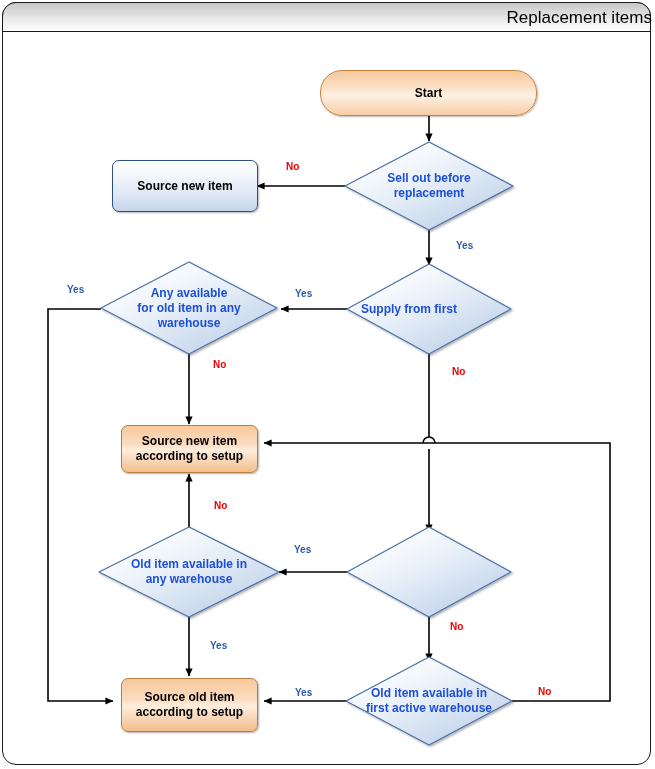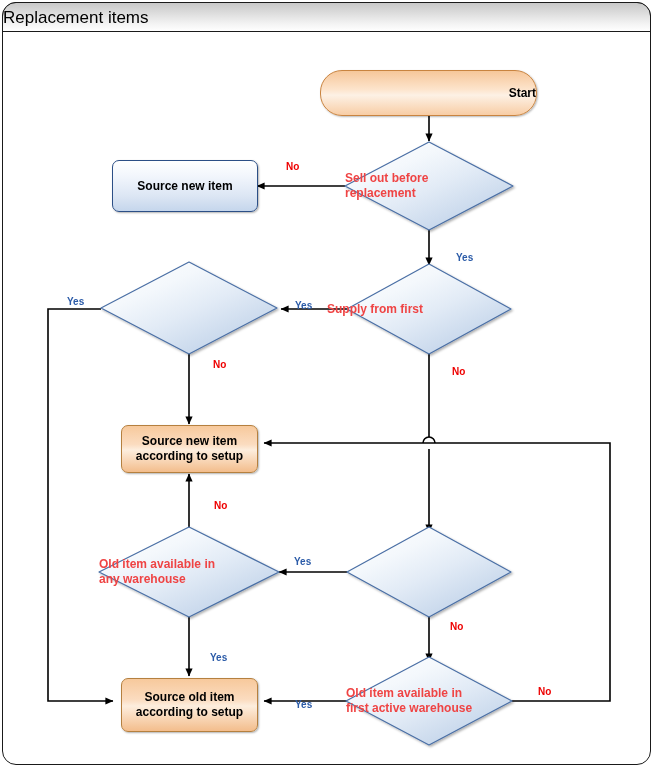--- a/index.html
+++ b/index.html
@@ -43,21 +43,21 @@
     border-bottom: 1px solid #1a1a1a;
     background: linear-gradient(to bottom, #c8c8c8 0%, #dcdcdc 35%, #f2f2f2 72%, #ffffff 100%);
   }
   .title-text {
     position: absolute;
     left: 0;
     top: 0;
     width: 649px;
     height: 30px;
     line-height: 29px;
-    text-align: left;
+    text-align: right;
     font-size: 17px;
     color: #000000;
     font-family: "Liberation Sans", sans-serif;
   }
 
   
   .wires {
     position: absolute;
     left: 0;
     top: 0;
@@ -79,21 +79,20 @@
     color: #000000;
     line-height: 1.25;
   }
 
   
   .term {
     border: 1px solid #c98440;
     border-radius: 22px;
     background: linear-gradient(to bottom, #f6c79a 0%, #fde4cc 42%, #fdf1e5 55%, #f8cda5 100%);
     box-shadow: 1px 1px 2px rgba(0,0,0,0.28);
-    justify-content: flex-end;
   }
 
   
   .proc-orange {
     border: 1px solid #b5803f;
     border-radius: 7px;
     background: linear-gradient(to bottom, #f7c99c 0%, #fbdcc0 40%, #fdeede 52%, #f3bd8c 100%);
     box-shadow: 1px 1px 2px rgba(0,0,0,0.3);
   }
 
@@ -107,36 +106,36 @@
 
   
   .dec {
     background: transparent;
     border: 0;
   }
   .dec .dlabel {
     position: relative;
     z-index: 2;
     width: 112%;
-    text-align: left;
+    text-align: center;
     font-size: 12px;
     font-weight: bold;
-    color: #ef4444;
+    color: #1d4ed8;
     line-height: 1.25;
     white-space: pre-line;
   }
 
   
   .elabel {
     position: absolute;
     font-size: 10px;
     font-weight: bold;
     white-space: nowrap;
   }
-  .elabel.yes { color: #2b5ba8; margin-top: 12px; }
+  .elabel.yes { color: #2b5ba8; }
   .elabel.no  { color: #ee0000; }
 </style>
 </head>
 <body>
 
 <div id="page">
 
   <div class="frame"></div>
 
   <div class="titlebar">
@@ -219,20 +218,25 @@
   </div>
 
   <div class="node proc-blue" style="left:112px; top:160px; width:146px; height:52px;">
     <span>Source new item</span>
   </div>
 
   <div class="node dec" style="left:327px; top:264px; width:164px; height:90px;">
     <span class="dlabel">Supply from first</span>
   </div>
 
+  <div class="node dec" style="left:101px; top:262px; width:176px; height:92px;">
+    <span class="dlabel">Any available
+for old item in any
+warehouse</span>
+  </div>
 
   <div class="node proc-orange" style="left:121px; top:425px; width:137px; height:48px;">
     <span style="white-space:pre-line;">Source new item
 according to setup</span>
   </div>
 
   <div class="node dec" style="left:99px; top:527px; width:180px; height:90px;">
     <span class="dlabel">Old item available in
 any warehouse</span>
   </div>

